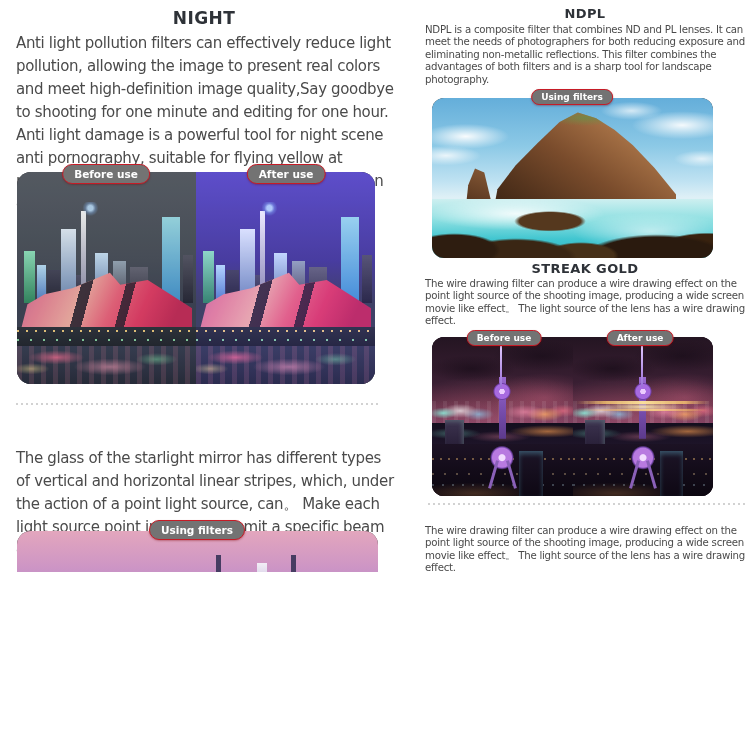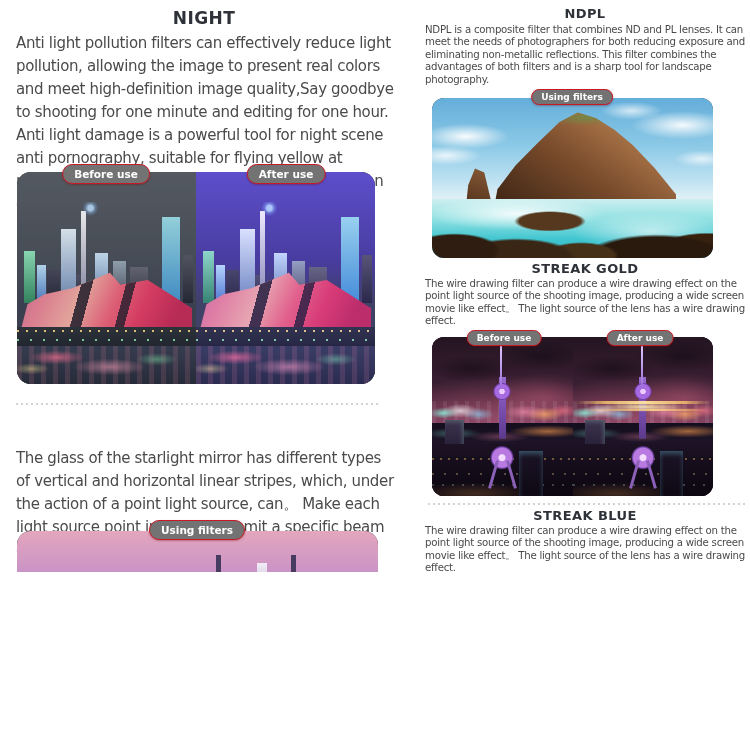--- a/index.html
+++ b/index.html
@@ -272,21 +272,20 @@
       <div class="layer t-bld1"></div>
       <div class="layer t-fg"></div>
       <div class="layer t-bld2"></div>
       <div class="layer t-streaks gold"></div>
       <div class="layer t-tower"></div>
     </div>
   </div>
 
   <div class="divider" style="left:428px;top:503px;width:318px;"></div>
 
-  <div class="sec-title sm" style="left:424px;top:508px;width:322px;">STREAK BLUE</div>
 
   <div class="sec-body sm" style="left:425px;top:525px;width:322px;">The wire drawing filter can produce a wire drawing effect on the point light source of the shooting image, producing a wide screen movie like effect。 The light source of the lens has a wire drawing effect.</div>
 
   <span class="badge sm" style="left:504px;top:577px;">Before use</span>
   <span class="badge sm" style="left:640px;top:577px;">After use</span>
 
   <div class="photo-card r12" style="left:432px;top:584px;width:281px;height:159px;">
     <div class="photo ph-tower">
       <div class="layer t-sky"></div>
       <div class="layer t-city"></div>

